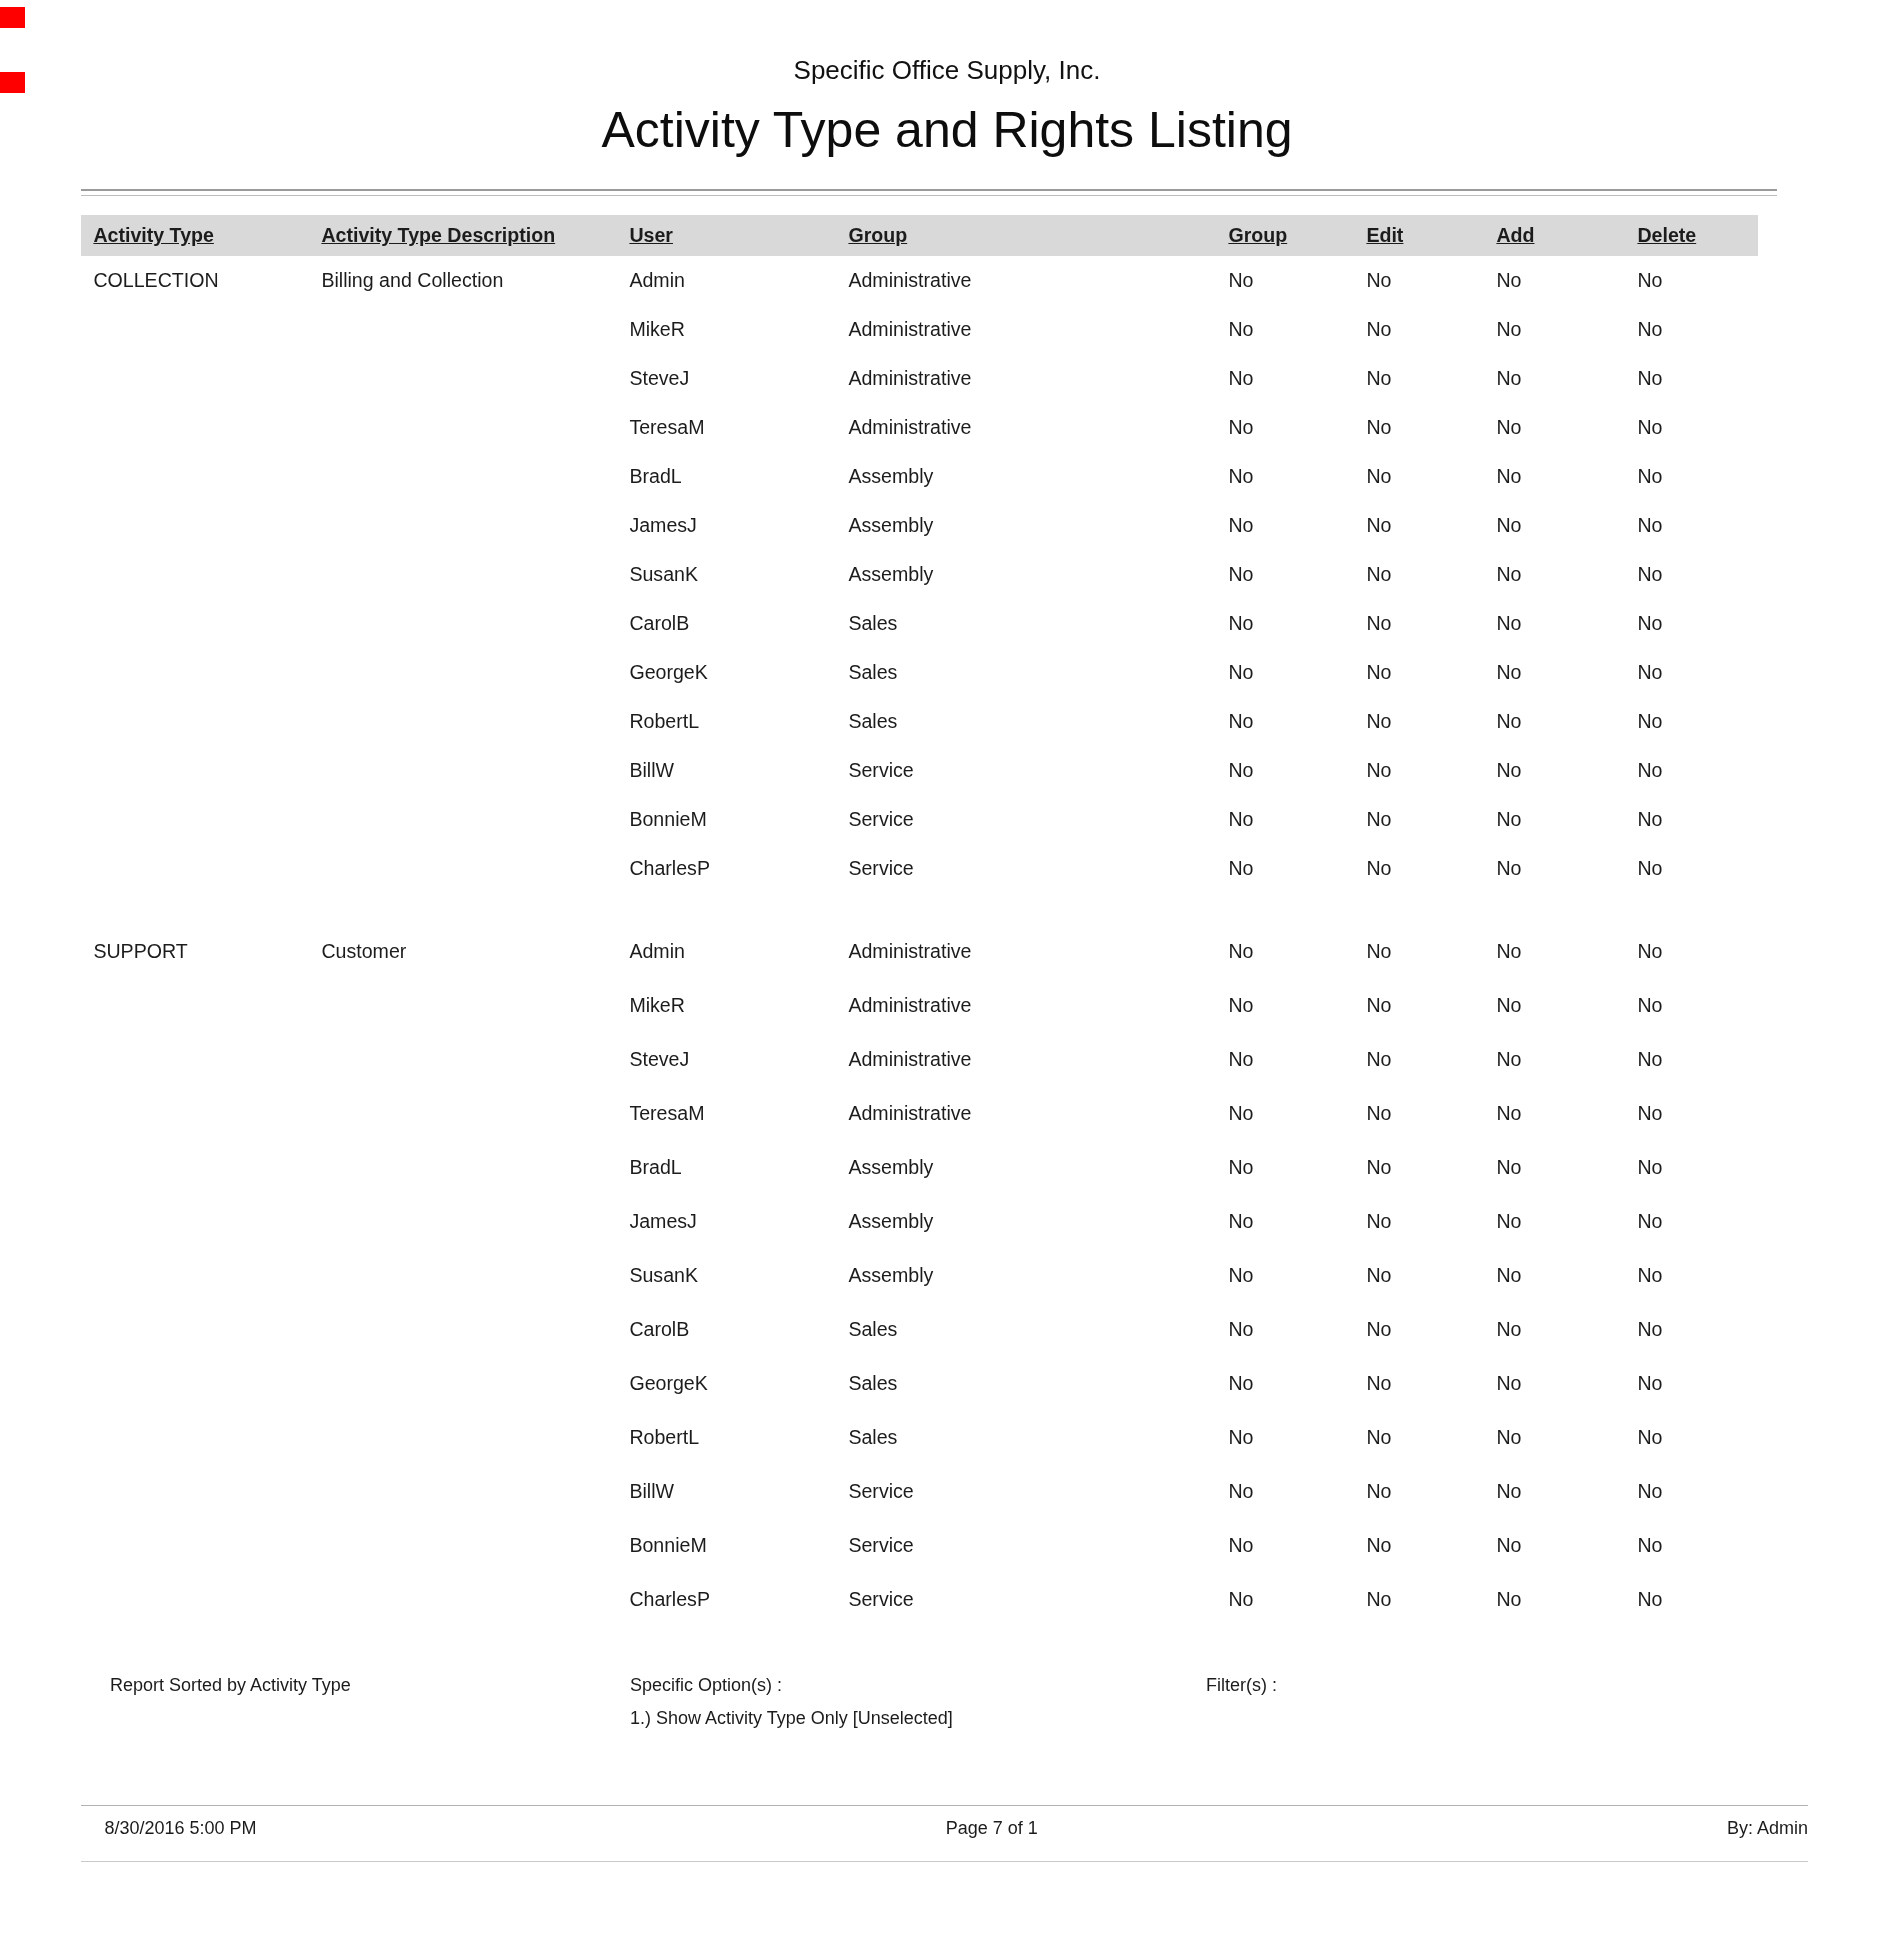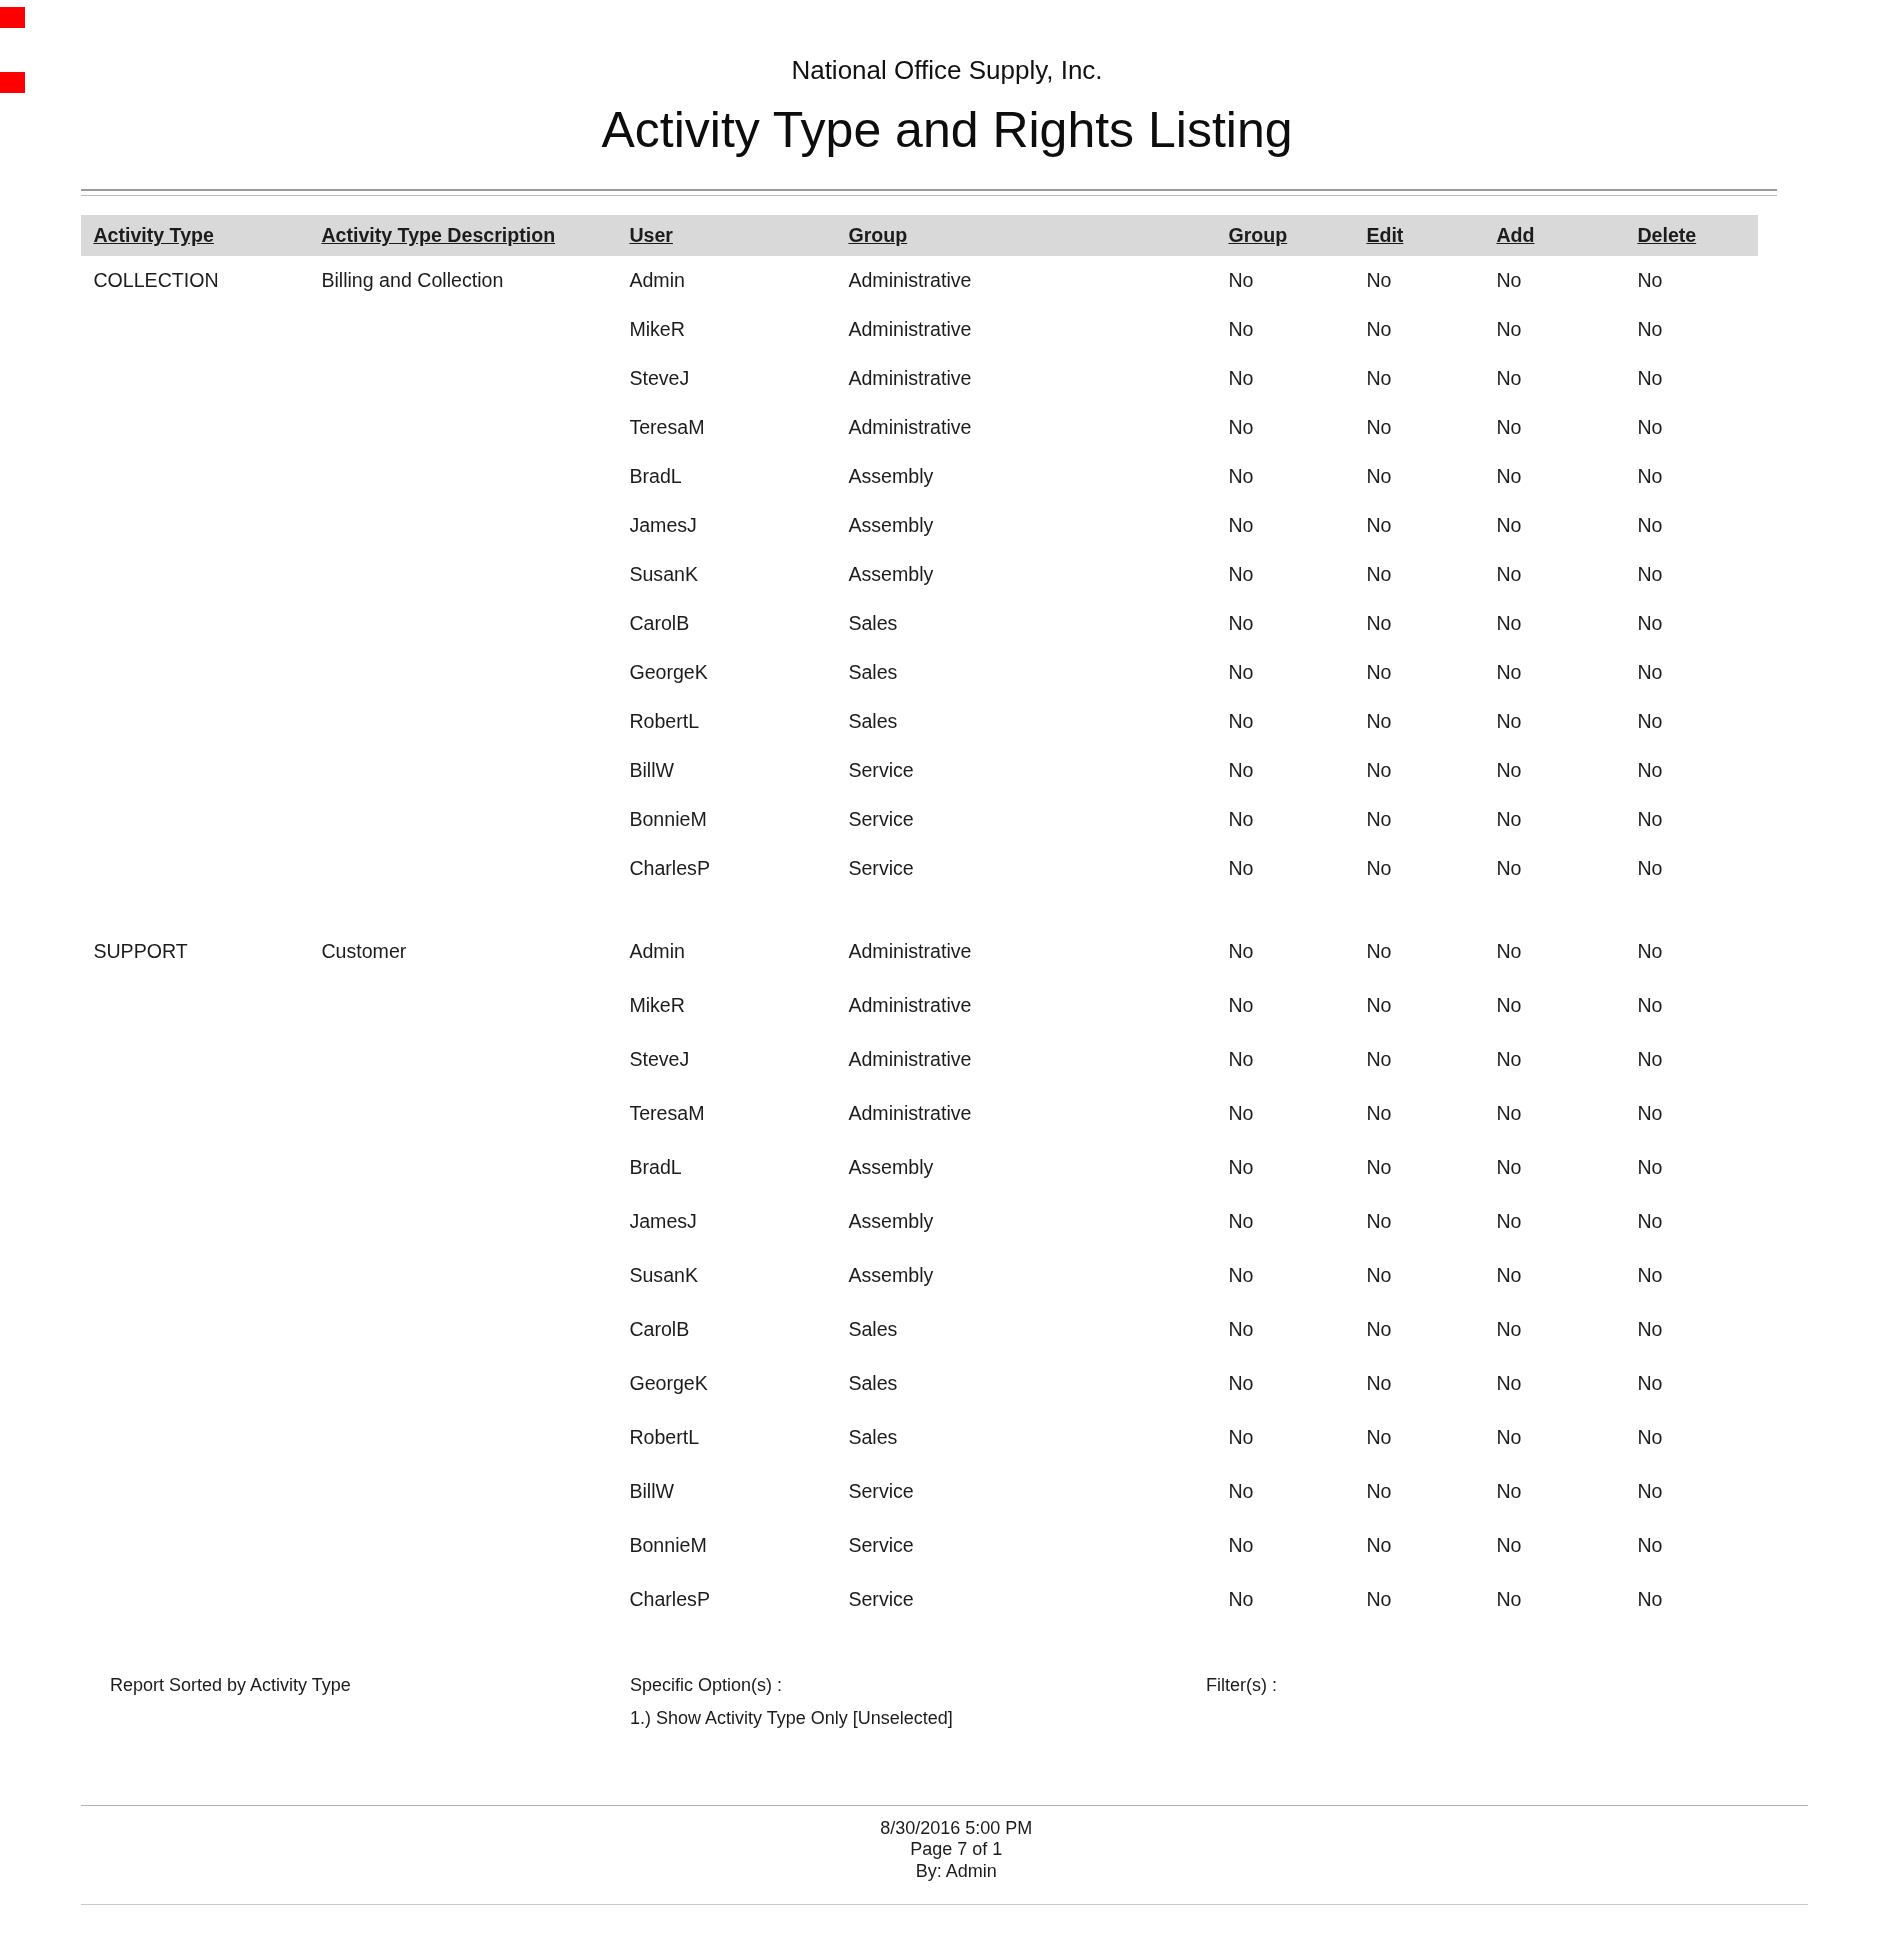--- a/index.html
+++ b/index.html
@@ -45,31 +45,31 @@
   .notes .n-sorted  { position:absolute; left:110px;  top:0; }
   .notes .n-options { position:absolute; left:630px;  top:0; }
   .notes .n-filters { position:absolute; left:1206px; top:0; }
   .notes .n-opt1    { position:absolute; left:630px;  top:33px; }
 
   .footer-rule { margin:56px 0 0 81px; width:1727px; border-top:1.3px solid #b3b3b3; }
   .page-footer {
     margin-left:81px; width:1727px;
     display:flex; justify-content:space-between; align-items:center;
     padding:11.7px 0 11.7px 23.5px;
-    font-size:18px; line-height:21.5px;flex-direction:column;
+    font-size:18px; line-height:21.5px;
   }
   .bottom-rule { margin:10.4px 0 0 81px; width:1727px; border-top:1.3px solid #c9c9c9; }
 </style>
 </head>
 <body>
 
 <div class="red-marker" id="red-marker-1" style="background: rgb(254, 0, 0);"></div>
 <div class="red-marker" id="red-marker-2" style="background: rgb(254, 0, 0);"></div>
 
-<div class="company">National Office Supply, Inc.</div>
+<div class="company">Specific Office Supply, Inc.</div>
 <div class="title">Activity Type and Rights Listing</div>
 
 <div class="double-rule"></div>
 
 <div class="report-table">
   <div class="thead" style="background: rgb(217, 217, 217);">
     <span class="hcell">Activity Type</span>
     <span class="hcell">Activity Type Description</span>
     <span class="hcell">User</span>
     <span class="hcell">Group</span>

